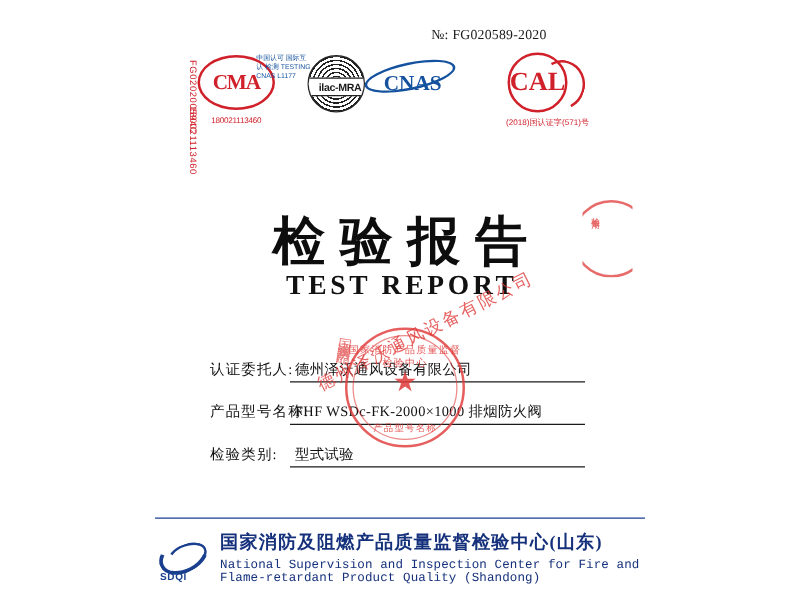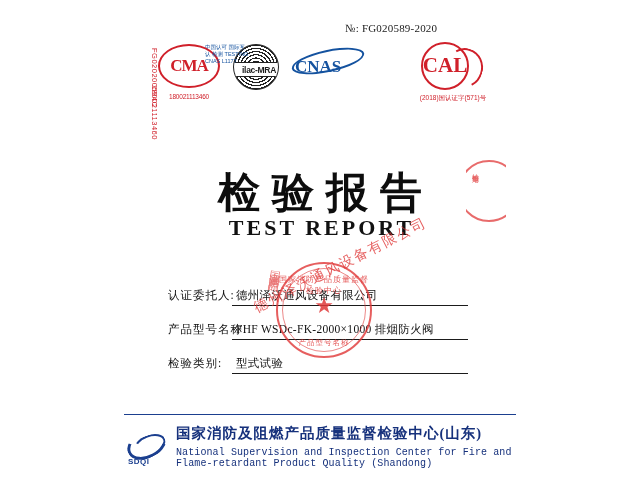--- a/index.html
+++ b/index.html
@@ -80,21 +80,21 @@
   }
   .cma-code {
     margin-top: 5px;
     font-size: 6.5px;
     color: #d0202a;
     text-align: center;
     letter-spacing: -0.2px;
   }
 
   
-  .logo-ilac { left: 75px; }
+  .logo-ilac { left: 88px; }
   .ilac-circle {
     width: 46px; height: 46px;
     border-radius: 50%;
     border: 1.5px solid #222;
     position: relative;
     overflow: hidden;
     background:
       repeating-radial-gradient(circle at 50% 50%, #ffffff 0px, #ffffff 2px, #222222 2px, #222222 3.2px);
     box-sizing: border-box;
   }
@@ -126,42 +126,42 @@
     position: absolute;
     left: 0; top: 2px;
     width: 74px; height: 22px;
     border: 2px solid #14529f;
     border-radius: 50%;
     transform: rotate(-12deg);
     box-sizing: border-box;
   }
   .cnas-text {
     position: absolute;
-    left: 4px; top: 9px;
+    left: 16px; top: 9px;
     font-size: 17px;
     font-weight: bold;
     color: #14529f;
     font-family: "Liberation Serif", serif;
     letter-spacing: 0px;
   }
 
   .cnas-side {
     position: absolute;
     left: 205px;
     top: 44px;
     font-size: 5.5px;
     line-height: 1.25;
     color: #14529f;
     width: 44px;
     font-family: "Liberation Sans", sans-serif;
   }
 
   
   .logo-cal { left: 242px; top: -2px; }
-  .cal-wrap { position: relative; width: 66px; height: 50px; margin-left: 15px; }
+  .cal-wrap { position: relative; width: 66px; height: 50px; }
   .cal-circle {
     position: absolute;
     left: 6px; top: 0px;
     width: 48px; height: 48px;
     border: 2.5px solid #d0202a;
     border-radius: 50%;
     box-sizing: border-box;
   }
   .cal-letters {
     position: absolute;

